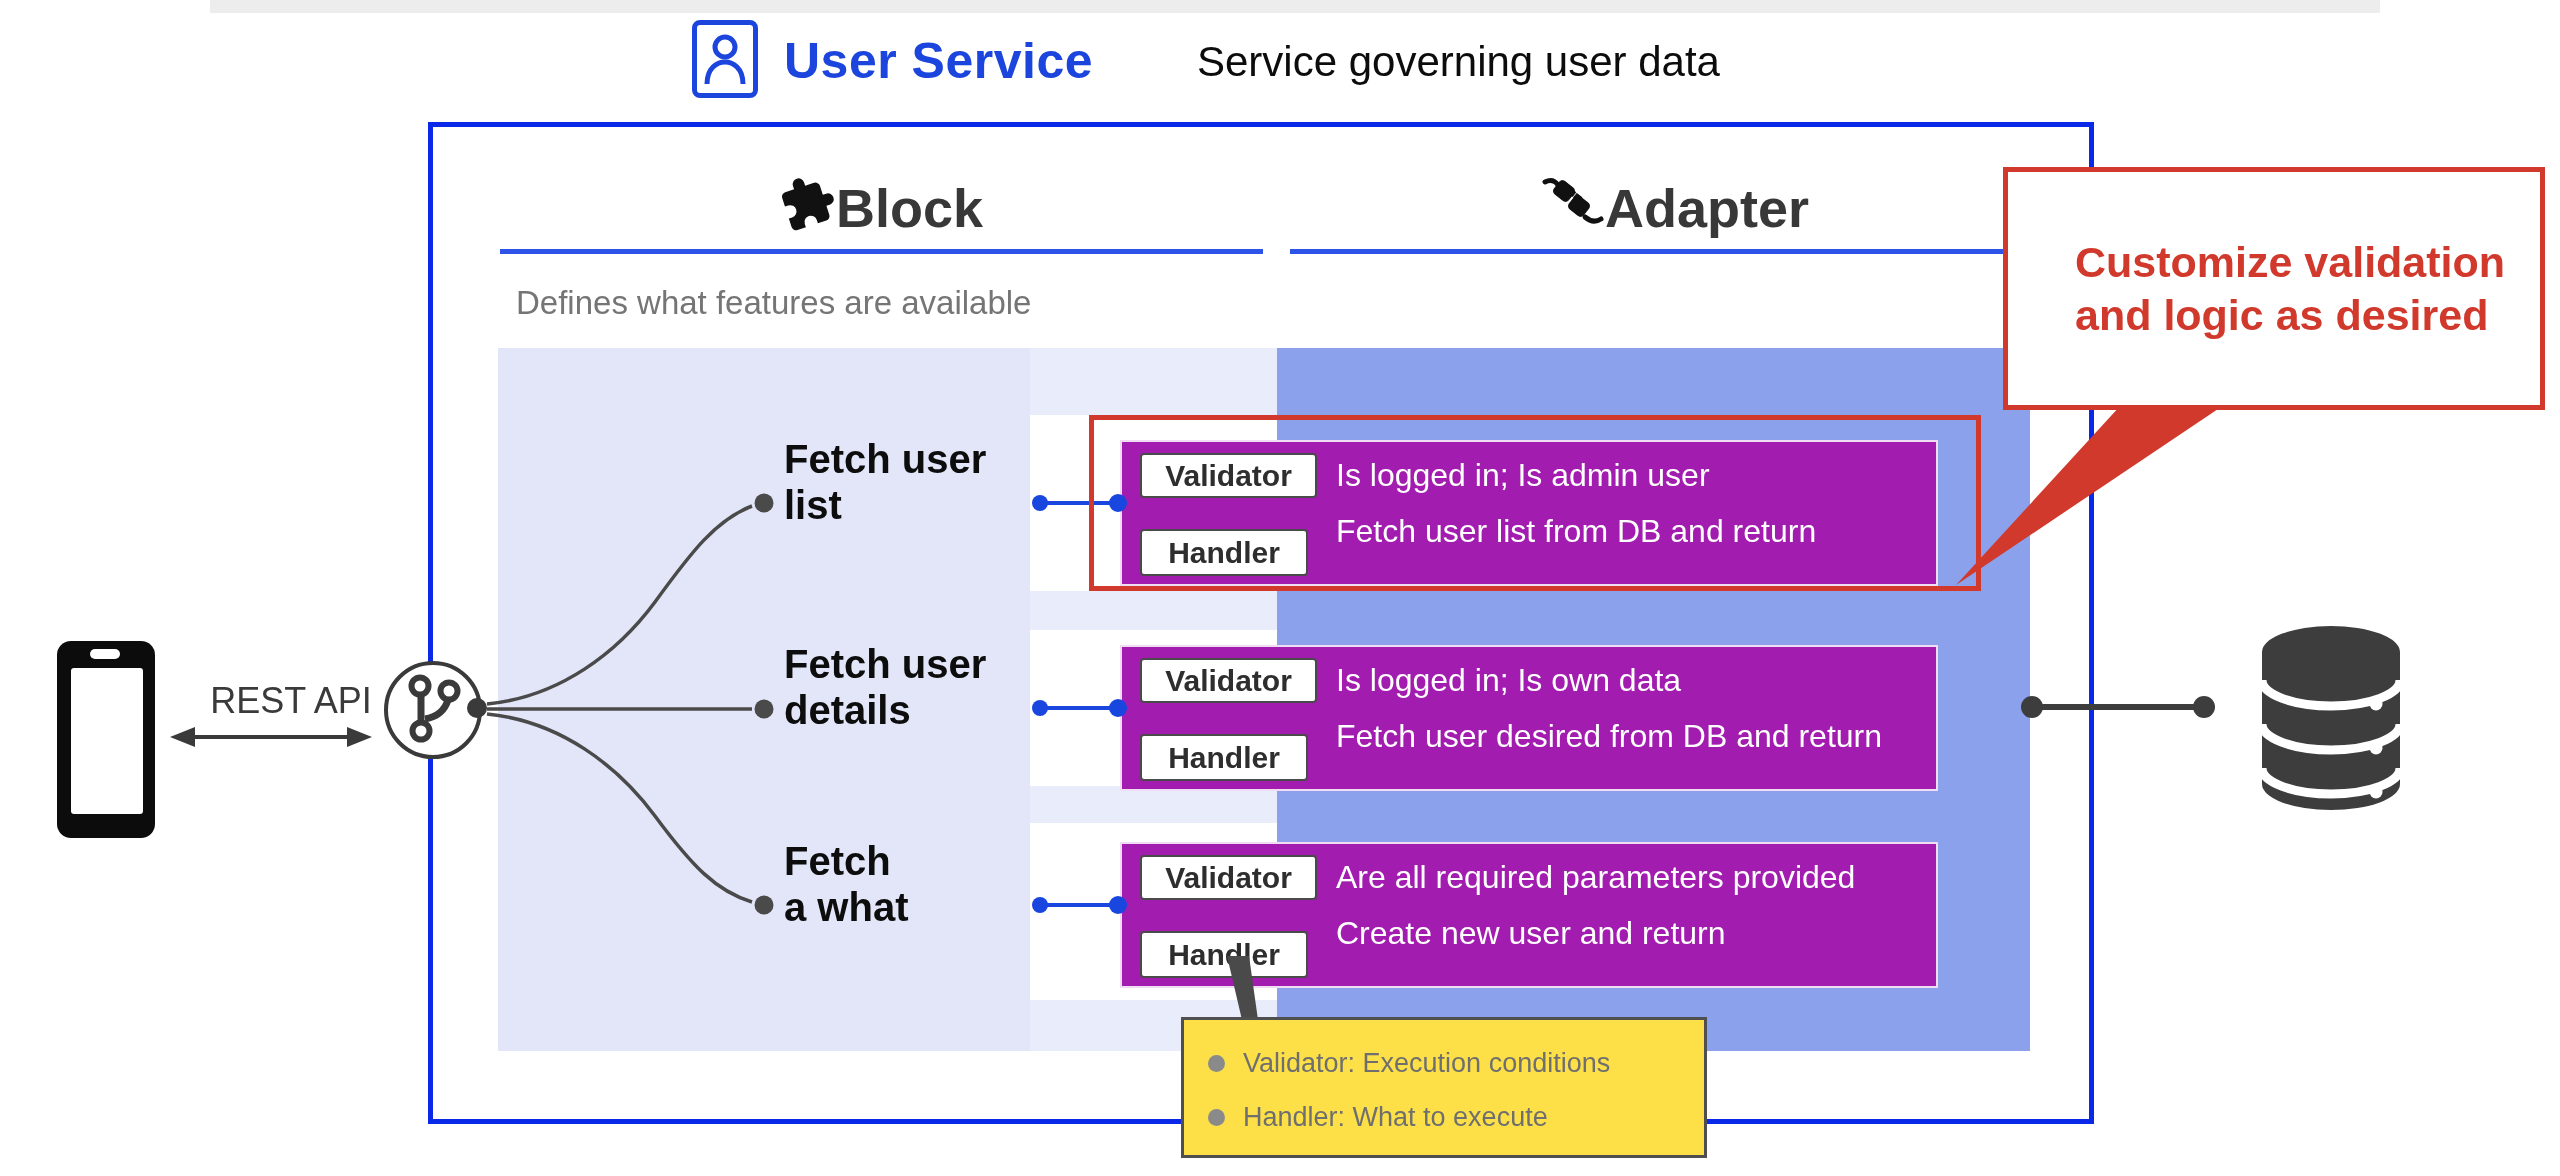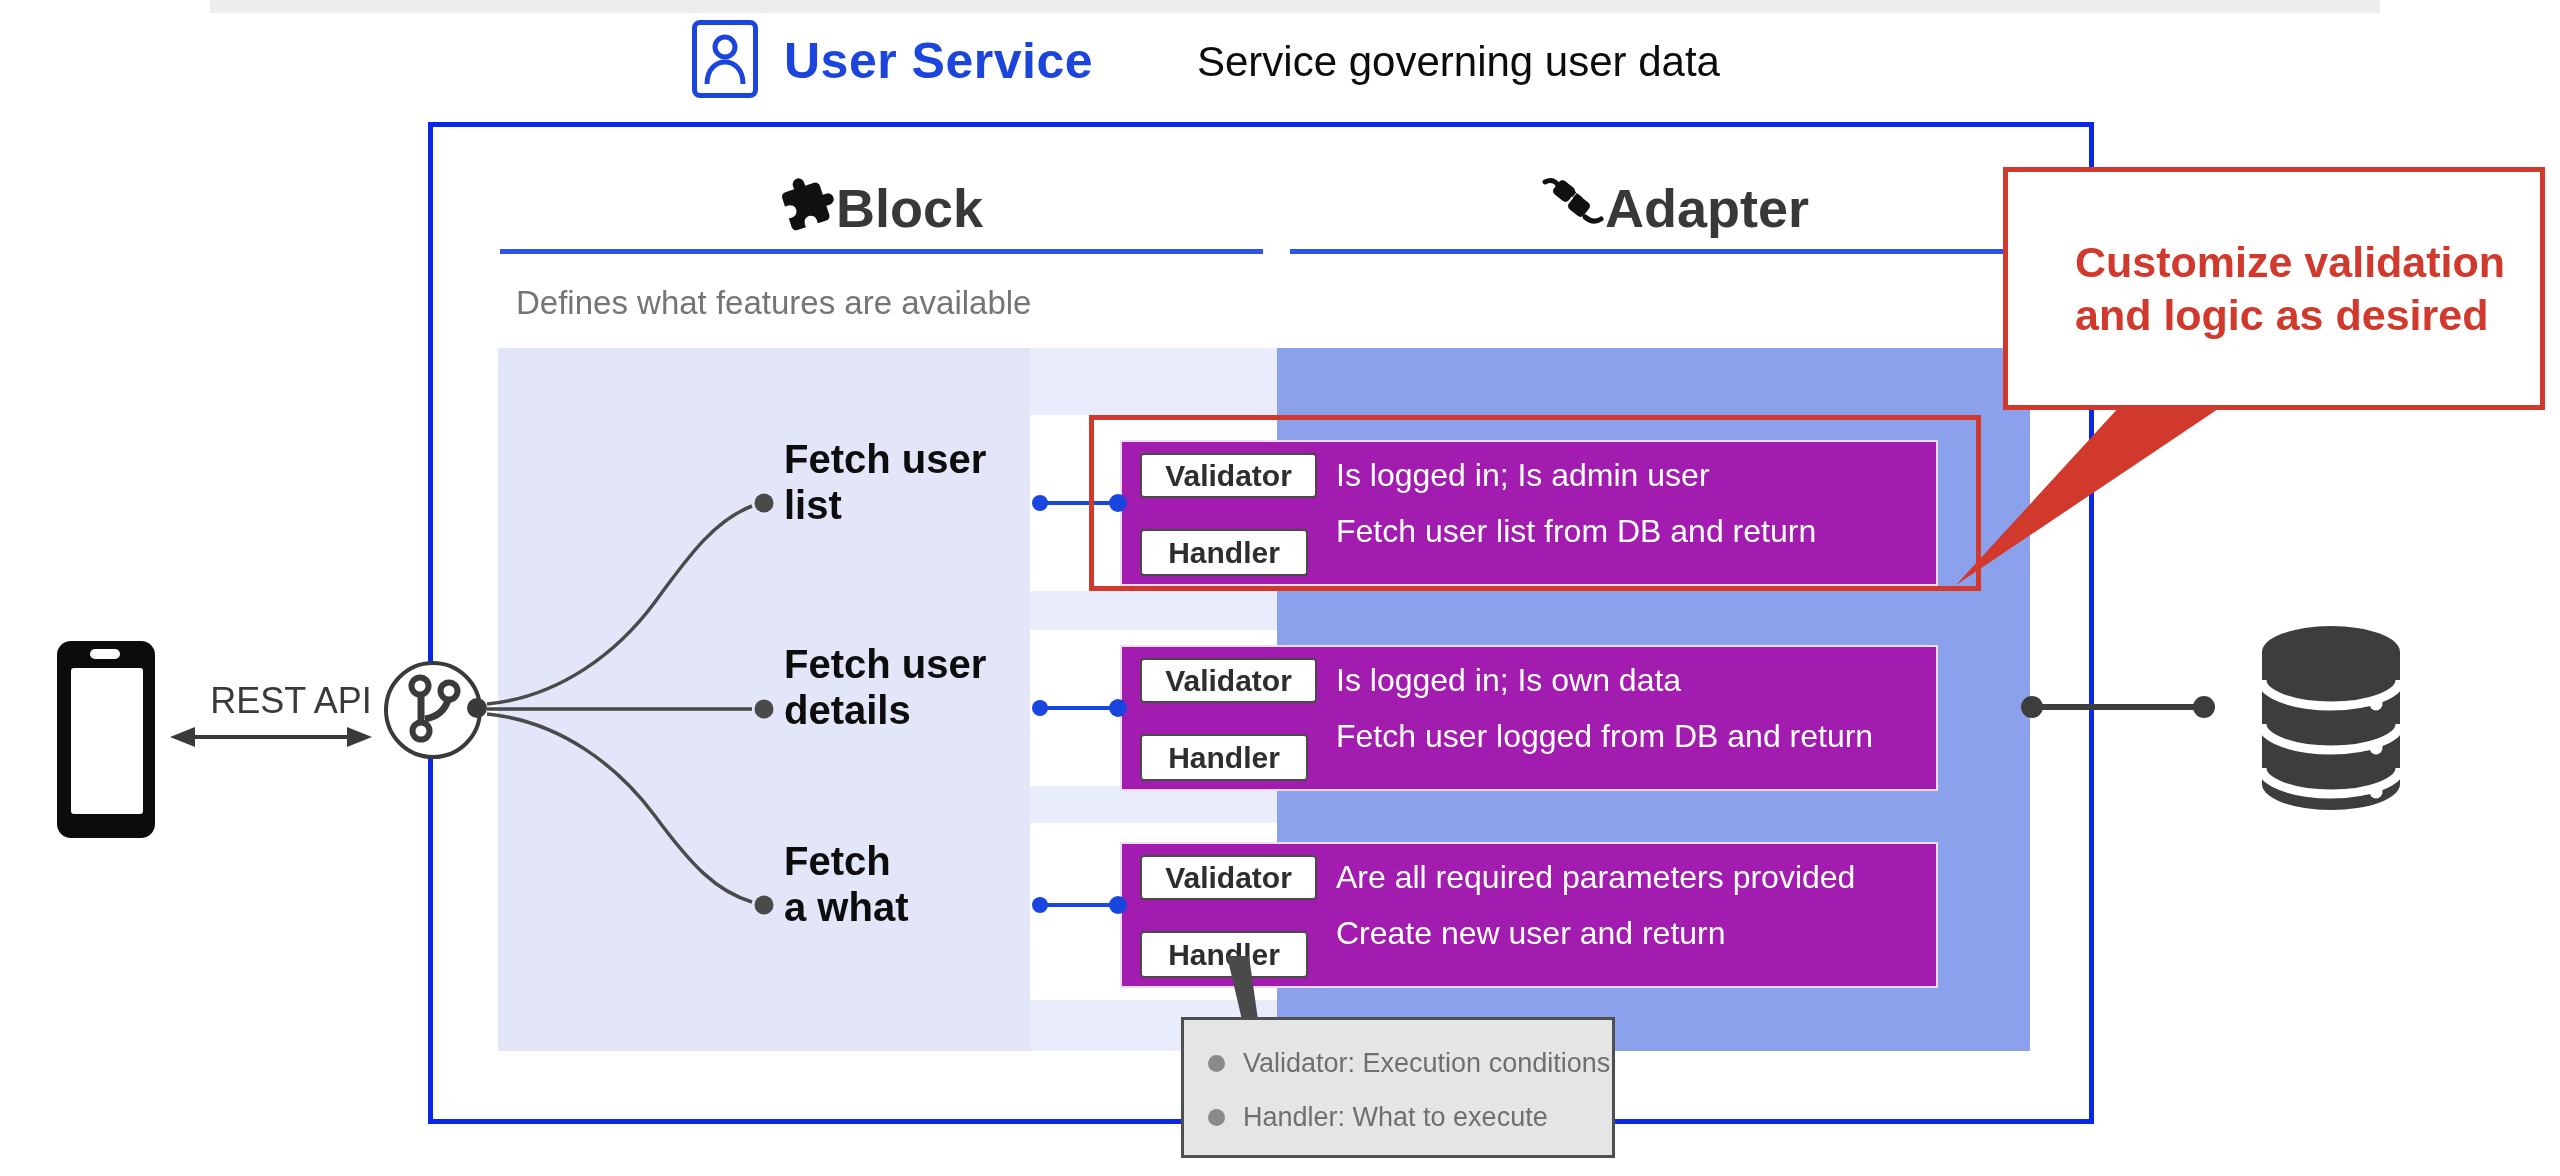--- a/index.html
+++ b/index.html
@@ -58,21 +58,21 @@
   .rowtxt.v{top:11px;height:45px;}
   .rowtxt.h{top:66px;height:47px;}
 
   
   .red-box{left:1089px;top:415px;width:892px;height:176px;border:5px solid #d0392b;box-sizing:border-box;z-index:6;}
   .callout{left:2003px;top:167px;width:542px;height:243px;border:5px solid #d0392b;background:#fff;
            box-sizing:border-box;z-index:7;display:flex;flex-direction:column;justify-content:center;
            padding-left:67px;font-size:43px;font-weight:bold;color:#d0392b;line-height:53px;}
 
   
-  .tooltip{left:1181px;top:1017px;width:434px;height:141px;background:#e5e5e5;border:3px solid #4f4f4f;
+  .tooltip{left:1181px;top:1017px;width:526px;height:141px;background:#fde047;border:3px solid #4f4f4f;
            box-sizing:border-box;z-index:7;}
   .tip-row{position:absolute;left:24px;display:flex;align-items:center;gap:18px;height:30px;}
   .tip-row.t1{top:28px;} .tip-row.t2{top:82px;}
   .tip-dot{width:17px;height:17px;border-radius:50%;background:#8a8a8a;flex:0 0 auto;}
   .tip-txt{font-size:27px;color:#6f6f6f;white-space:nowrap;}
 
   .rest-label{left:196px;top:680px;width:190px;text-align:center;font-size:36px;color:#3a3a3a;}
 
   .overlay{left:0;top:0;width:2560px;height:1176px;z-index:5;pointer-events:none;}
 </style>
@@ -144,21 +144,21 @@
   <div class="abs row r1">
     <div class="chip v">Validator</div>
     <div class="rowtxt v">Is logged in; Is admin user</div>
     <div class="chip h">Handler</div>
     <div class="rowtxt h">Fetch user list from DB and return</div>
   </div>
   <div class="abs row r2">
     <div class="chip v">Validator</div>
     <div class="rowtxt v">Is logged in; Is own data</div>
     <div class="chip h">Handler</div>
-    <div class="rowtxt h">Fetch user logged from DB and return</div>
+    <div class="rowtxt h">Fetch user desired from DB and return</div>
   </div>
   <div class="abs row r3">
     <div class="chip v">Validator</div>
     <div class="rowtxt v">Are all required parameters provided</div>
     <div class="chip h">Handler</div>
     <div class="rowtxt h">Create new user and return</div>
   </div>
 
   <div class="abs rest-label">REST API</div>
 

